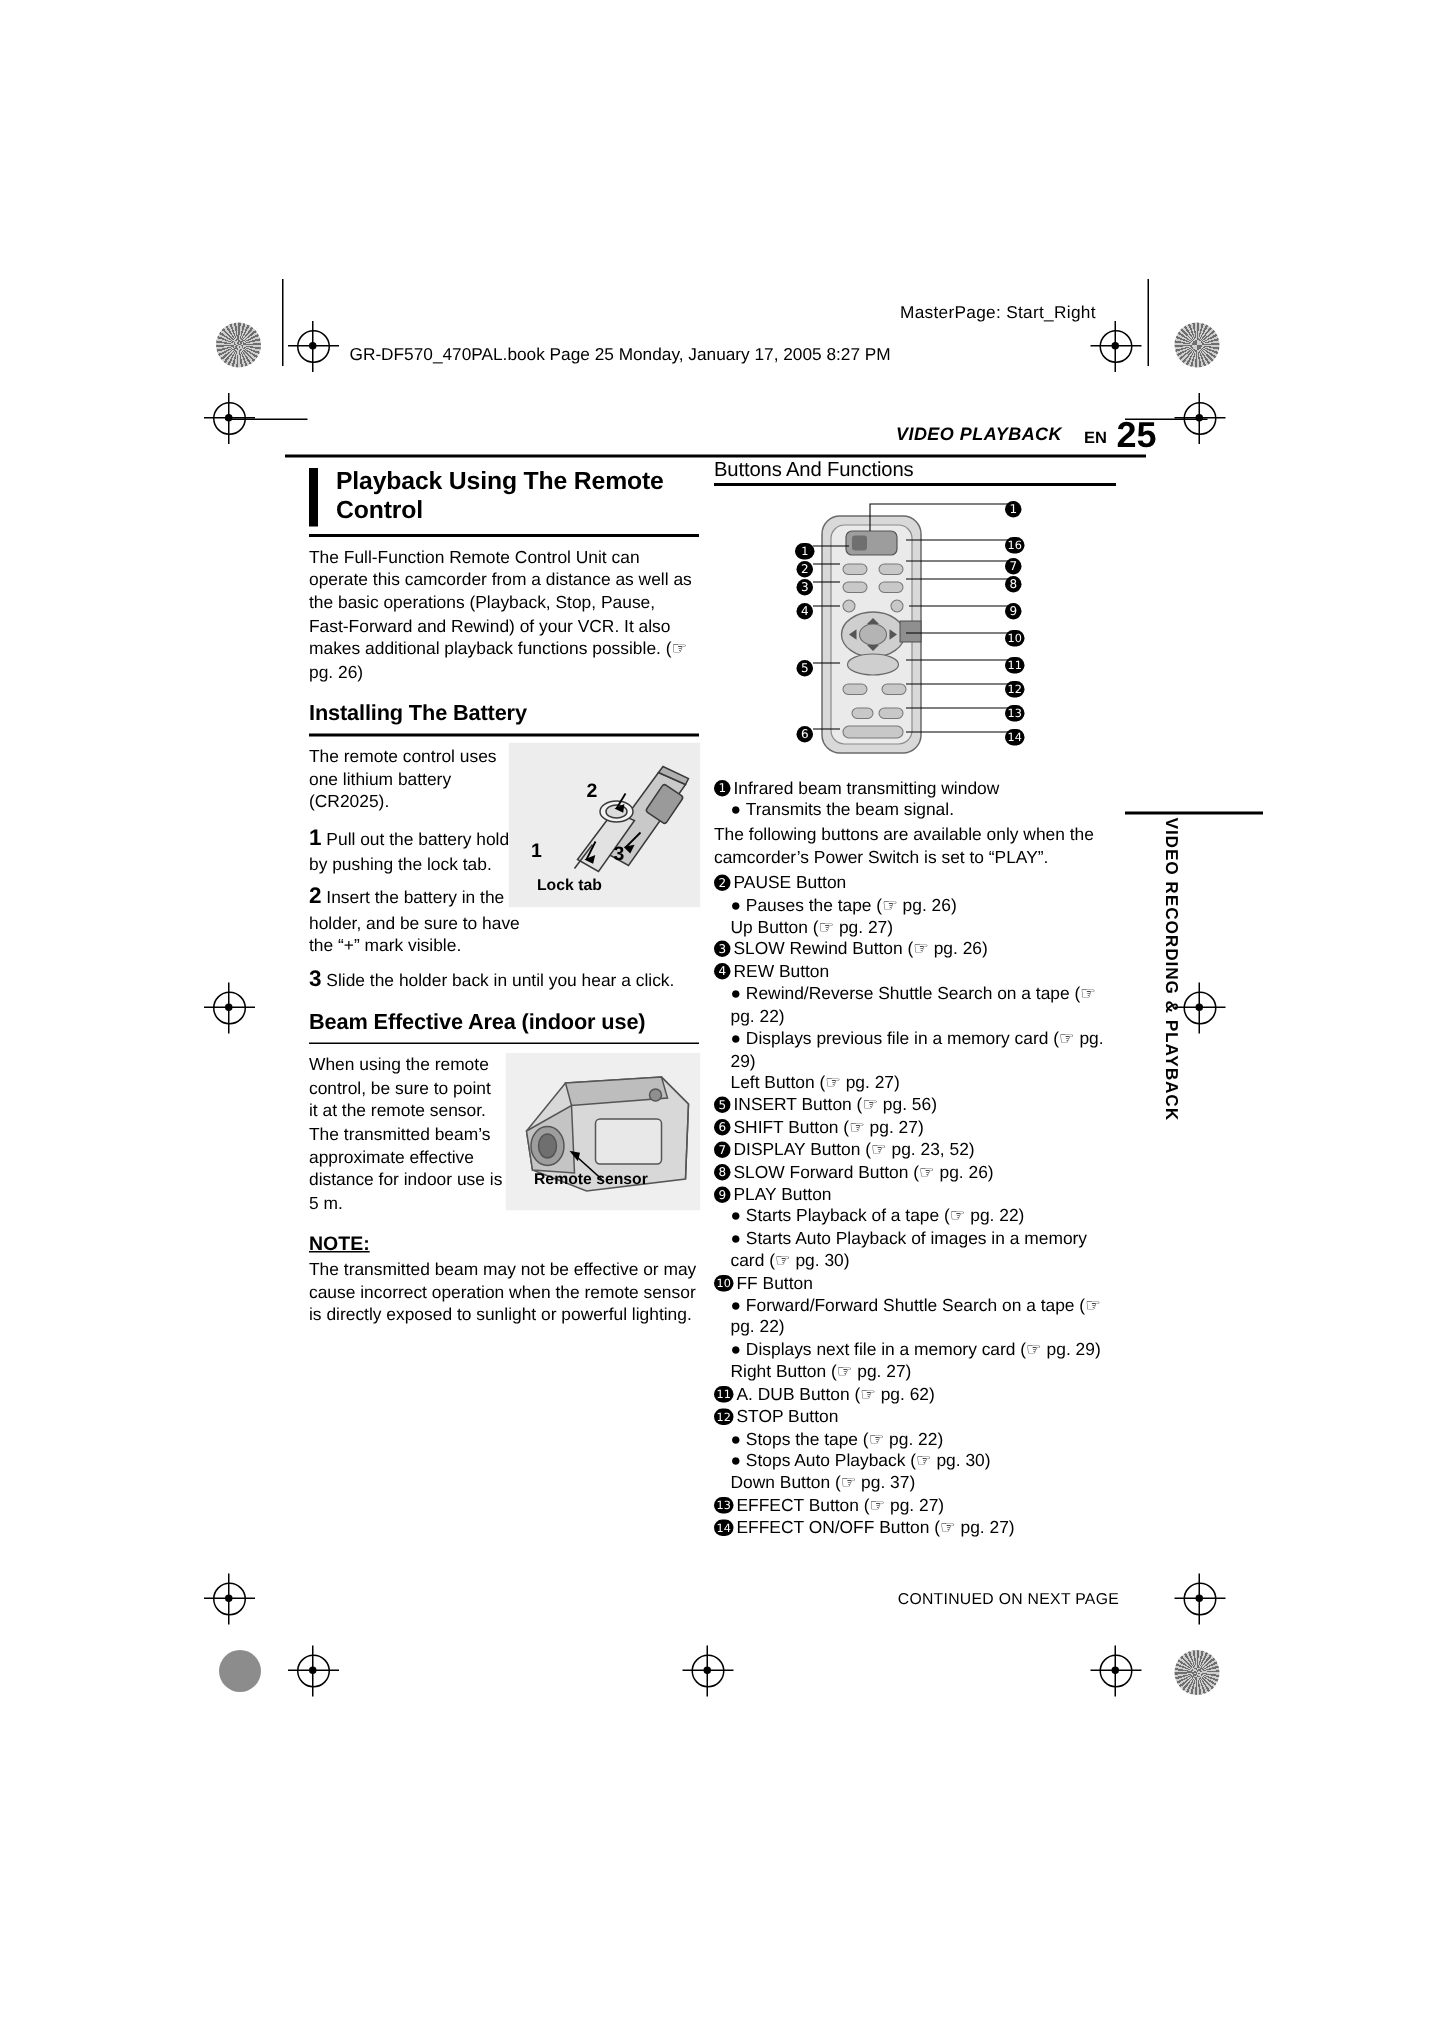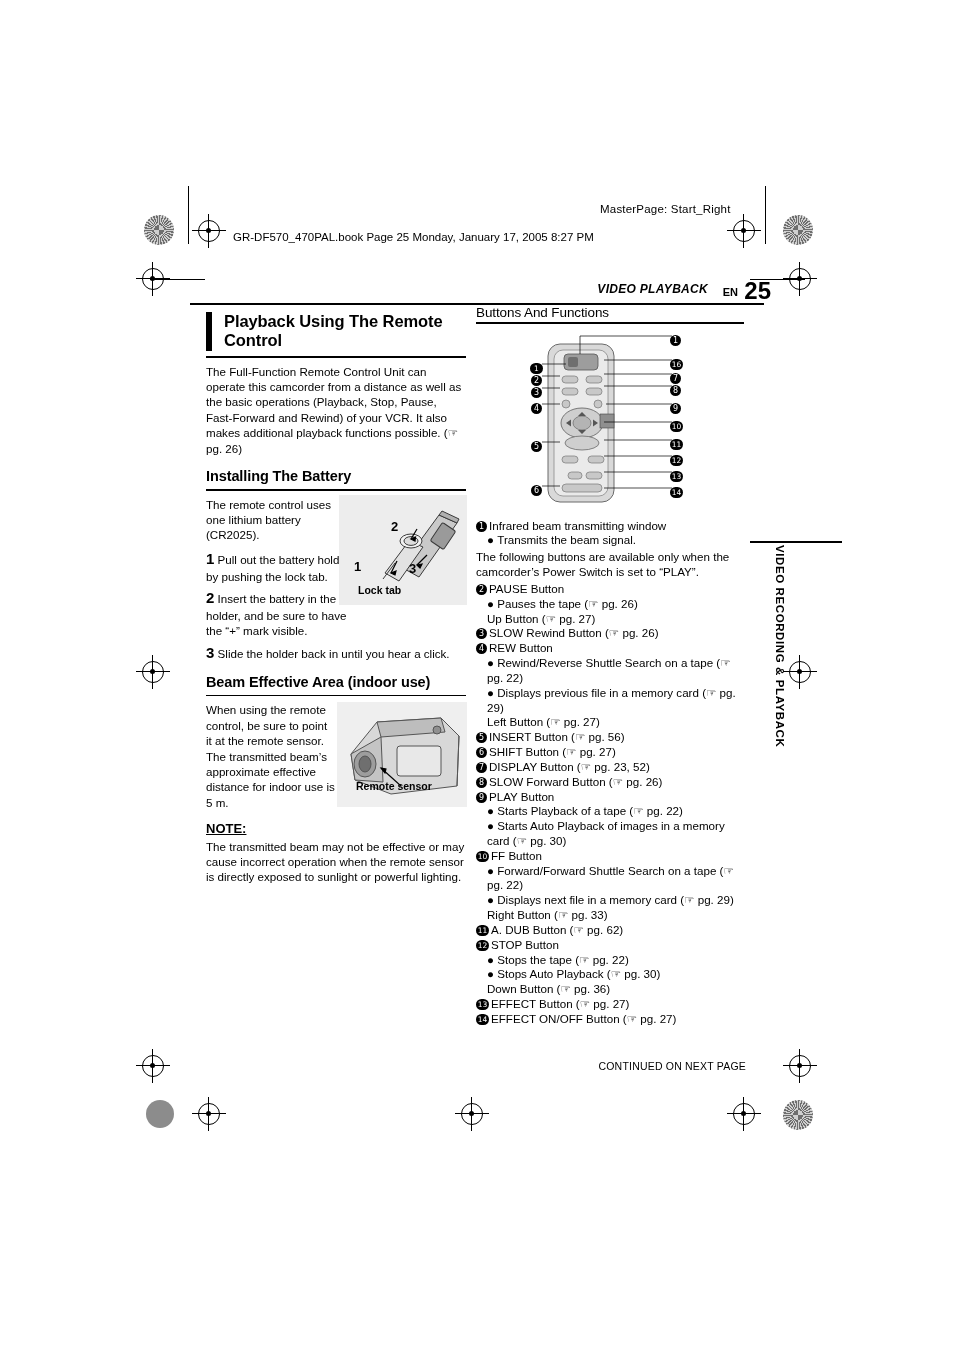--- a/index.html
+++ b/index.html
@@ -339,25 +339,25 @@
     <li><span class="cn">7</span><span>DISPLAY Button (☞ pg. 23, 52)</span></li>
     <li><span class="cn">8</span><span>SLOW Forward Button (☞ pg. 26)</span></li>
 
     <li><span class="cn">9</span><span>PLAY Button</span></li>
     <li class="indent1">●&nbsp;<span>Starts Playback of a tape (☞ pg. 22)</span></li>
     <li class="indent1">●&nbsp;<span>Starts Auto Playback of images in a memory card (☞ pg. 30)</span></li>
 
     <li><span class="cn wide">10</span><span>FF Button</span></li>
     <li class="indent1">●&nbsp;<span>Forward/Forward Shuttle Search on a tape (☞ pg. 22)</span></li>
     <li class="indent1">●&nbsp;<span>Displays next file in a memory card (☞ pg. 29)</span></li>
-    <li class="indent1"><span>Right Button (☞ pg. 33)</span></li>
+    <li class="indent1"><span>Right Button (☞ pg. 27)</span></li>
 
     <li><span class="cn wide">11</span><span>A. DUB Button (☞ pg. 62)</span></li>
 
     <li><span class="cn wide">12</span><span>STOP Button</span></li>
     <li class="indent1">●&nbsp;<span>Stops the tape (☞ pg. 22)</span></li>
     <li class="indent1">●&nbsp;<span>Stops Auto Playback (☞ pg. 30)</span></li>
-    <li class="indent1"><span>Down Button (☞ pg. 36)</span></li>
+    <li class="indent1"><span>Down Button (☞ pg. 37)</span></li>
 
     <li><span class="cn wide">13</span><span>EFFECT Button (☞ pg. 27)</span></li>
     <li><span class="cn wide">14</span><span>EFFECT ON/OFF Button (☞ pg. 27)</span></li>
   </ul>
 </div>
 
 </body></html>

